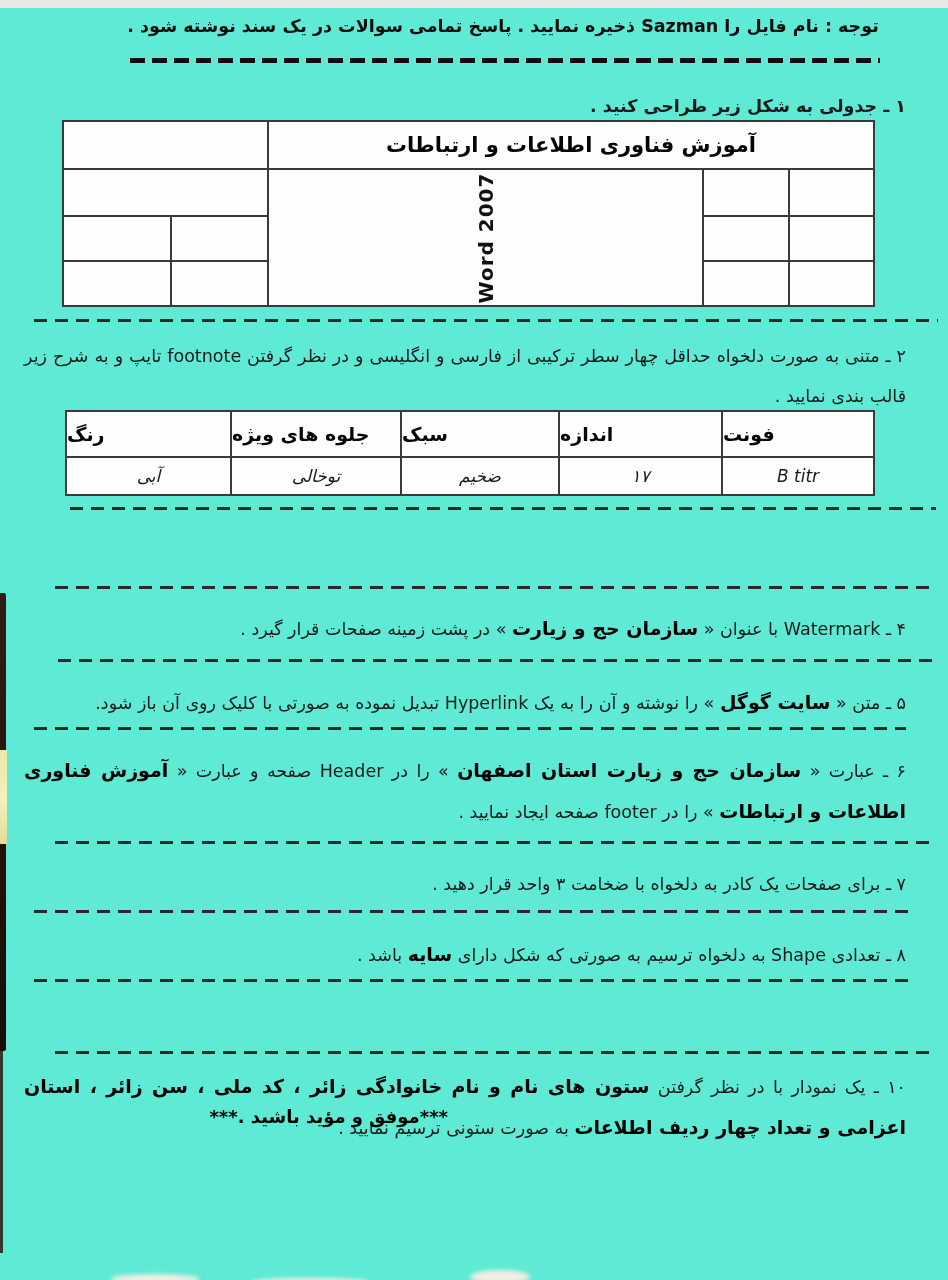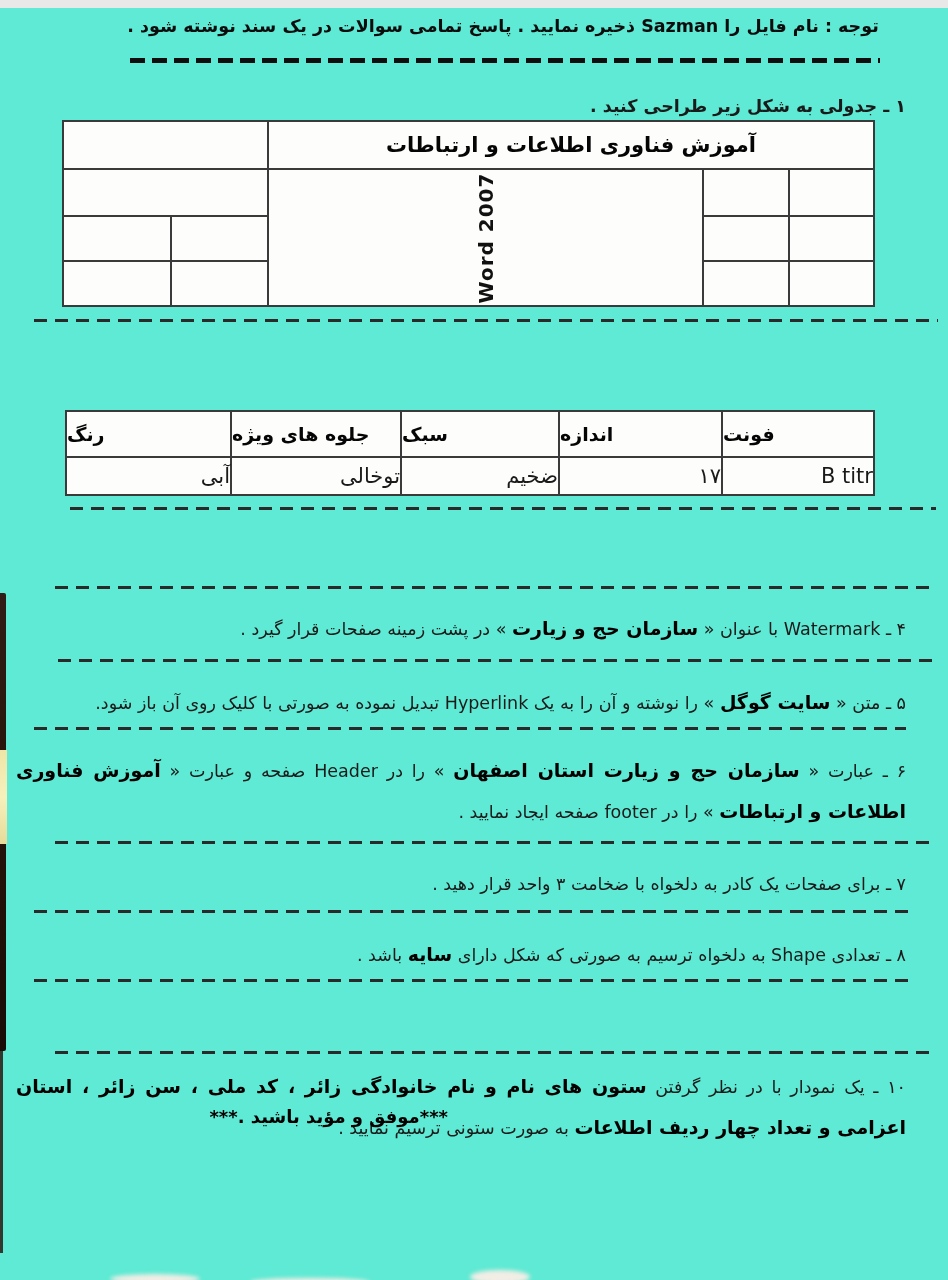--- a/index.html
+++ b/index.html
@@ -10,21 +10,21 @@
     color:#161616;
   }
   
   .note{
     position:absolute;top:8px;left:68px;right:10px;
     direction:rtl;text-align:center;
     font-weight:700;font-size:17.5px;color:#0c0c0c;
   }
   .q{
     position:absolute;left:0;right:0;
-    padding-right:42px;padding-left:16px;
+    padding-right:42px;padding-left:24px;
     direction:rtl;text-align:right;
     font-size:17.5px;line-height:40px;color:#1a1a1a;
   }
   .q b{font-size:19px;font-weight:700;color:#000;}
   .just{text-align:justify;}
   .closing{
     position:absolute;top:1098px;left:208px;width:240px;
     direction:rtl;text-align:right;
     font-weight:700;font-size:18px;color:#000;
   }
@@ -45,21 +45,21 @@
     direction:rtl;text-align:center;vertical-align:middle;
     font-weight:700;font-size:21px;color:#050505;
   }
   .word-cell{vertical-align:middle;text-align:center;}
   .vert{
     transform:rotate(-90deg);white-space:nowrap;
     font-weight:700;font-size:20px;letter-spacing:1px;color:#111;
   }
   .t2{left:65px;top:402px;width:808px;height:84px;direction:rtl;}
   .t2 th{font-size:19px;font-weight:700;height:44px;text-align:left;vertical-align:middle;color:#050505;direction:rtl;}
-  .t2 td{font-size:21px;height:36px;text-align:right;vertical-align:middle;color:#1a1a1a;}
+  .t2 td{font-size:17px;height:36px;text-align:center;vertical-align:middle;color:#1a1a1a;font-style:italic;}
   
   .edge-strip{
     position:absolute;left:0;top:585px;width:6px;height:458px;
     background:linear-gradient(180deg,#311d15,#241309 55%,#190c07);
     border-radius:0 2px 2px 0;
   }
   .edge-yellow{
     position:absolute;left:0;top:742px;width:7px;height:94px;
     background:linear-gradient(180deg,#eee5a7,#f6f0bc 50%,#e7db99);
   }
@@ -112,20 +112,23 @@
       <td></td>
       <td></td>
       <td></td>
       <td></td>
     </tr>
   </tbody>
     </table>
 
   <div class="dash" style="top:311px;left:34px;width:904px;"></div>
 
+  <div class="q just" style="top:328px;">
+    <span>۲ ـ متنی به صورت دلخواه حداقل چهار سطر ترکیبی از فارسی و انگلیسی و در نظر گرفتن footnote تایپ و به شرح زیر قالب بندی نمایید .</span>
+  </div>
 
   <table class="t2" dir="rtl">
     <colgroup>
       <col style="width:152px">
         <col style="width:163px">
         <col style="width:158px">
       <col style="width:170px">
         <col style="width:165px">
     </colgroup>
     <tbody>

